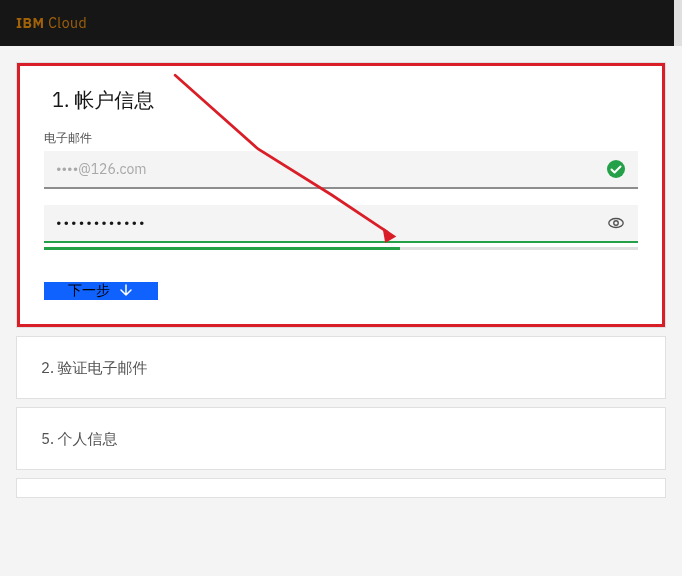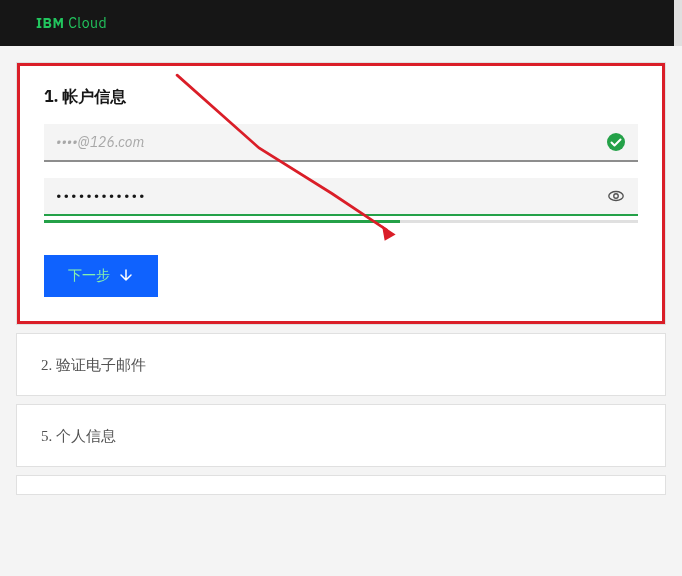--- a/index.html
+++ b/index.html
@@ -12,25 +12,24 @@
 
     
     .header {
       background: #161616;
       height: 46px;
       display: flex;
       align-items: center;
       padding: 0 16px;
     }
     .header-title {
-      color: #22c55e;
+      color: #a16207;
       font-size: 14px;
       font-weight: 600;
       letter-spacing: 0.5px;
-      margin-left: 20px;
     }
     .header-title span {
       font-weight: 400;
     }
 
     
     .main-content {
       padding: 16px 16px 16px 16px;
       background: #f4f4f4;
       min-height: 530px;
@@ -48,24 +47,25 @@
     }
     .scrollbar-thumb {
       width: 8px;
       height: 40px;
       background: #a8a8a8;
       position: absolute;
       top: 46px;
     }
 
     .card-title {
-      font-size: 16px;
-      font-weight: 700;
+      font-size: 20px;
+      font-weight: 400;
       color: #161616;
       margin-bottom: 16px;
+      margin-left: 8px;
     }
 
     
     .card-section1 {
       background: #ffffff;
       margin-bottom: 8px;
       padding: 0;
       border: 1px solid #e0e0e0;
       position: relative;
     }
@@ -136,43 +136,42 @@
     }
     .strength-bar-fill {
       height: 100%;
       background: #24a148;
       width: 60%;
     }
 
     
     .btn-next {
       background: #0f62fe;
-      color: #86efac;
+      color: #000000;
       border: none;
-      padding: 12px 24px;
+      padding: 0 24px;
       font-size: 14px;
       cursor: pointer;
       display: inline-flex;
       align-items: flex-start;
       gap: 8px;
       margin-top: 16px;
     }
 
     
     .card-collapsed {
       background: #ffffff;
       margin-bottom: 8px;
       padding: 20px 24px;
       border: 1px solid #e0e0e0;
     }
     .card-collapsed-title {
       font-size: 15px;
       color: #525252;
       font-weight: 400;
-      font-family: Liberation Serif, serif;
     }
 
     
     .red-arrow-overlay {
       position: absolute;
       top: 0;
       left: 0;
       width: 100%;
       height: 100%;
       pointer-events: none;
@@ -217,22 +216,23 @@
       
       <svg class="red-arrow-overlay" viewBox="0 0 420 280" xmlns="http://www.w3.org/2000/svg">
         <path d="M 30 10 L 120 90 L 200 140 L 260 180" stroke="#da1e28" stroke-width="3" fill="none" stroke-linecap="round"></path>
         <polygon points="255,175 270,185 258,192" fill="#da1e28"></polygon>
       </svg>
 
       <div class="card-title">1. 帐户信息</div>
 
       
       <div class="field-group">
+        <label class="field-label">电子邮件</label>
         <div class="field-wrapper valid">
-          <span class="email-value field-input" style="color:#a8a8a8; font-size:14px;font-style:italic;">
+          <span class="email-value field-input" style="color:#a8a8a8; font-size:14px;">
             ••••@126.com
           </span>
           <div class="field-icon">
             <svg class="check-icon" viewBox="0 0 20 20" fill="none" xmlns="http://www.w3.org/2000/svg">
               <circle cx="10" cy="10" r="9" fill="#24a148"></circle>
               <path d="M5.5 10.5 L8.5 13.5 L14.5 7.5" stroke="white" stroke-width="2" stroke-linecap="round" stroke-linejoin="round"></path>
             </svg>
           </div>
         </div>
       </div>

